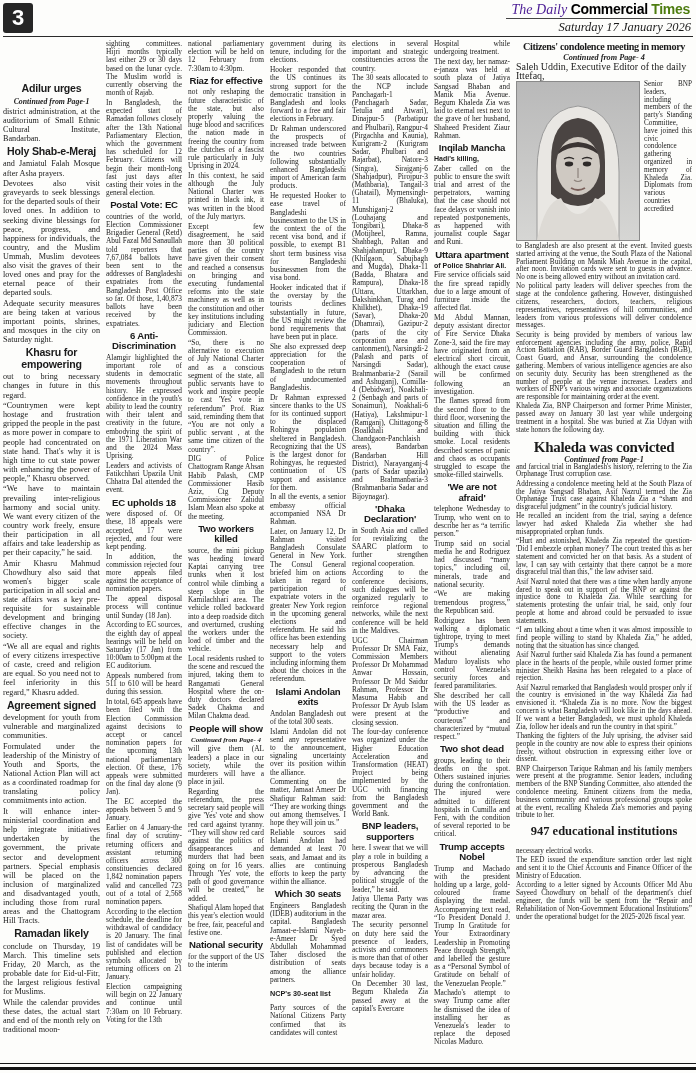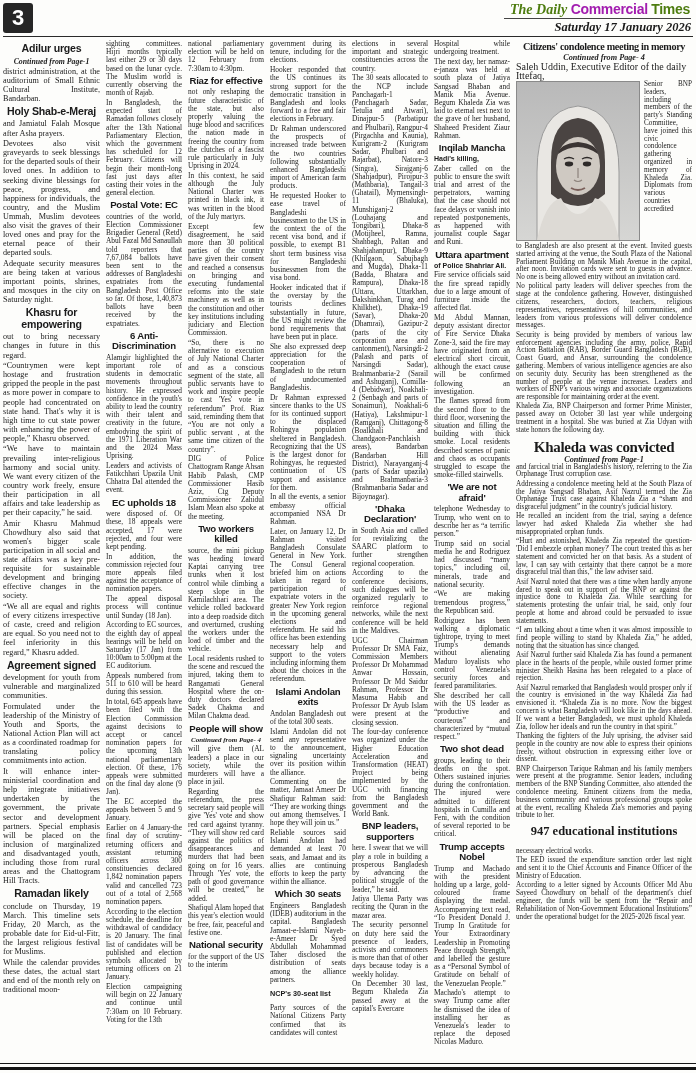--- a/index.html
+++ b/index.html
@@ -5,28 +5,28 @@
   html,body{margin:0;padding:0;background:#e8e8e4;}
   .page{position:relative;width:696px;height:1073px;background:#fdfdfb;color:#1b1b1b;
         font-family:"Liberation Serif",serif;overflow:hidden;box-sizing:border-box;padding:2px 3px 0 3px;}
   
   .hdr{position:relative;height:34px;border-bottom:1.5px solid #2a2a2a;}
   .page-badge{position:absolute;left:0;top:1px;width:30px;height:30px;background:#262626;color:#fff;
         font-family:"Liberation Sans",sans-serif;font-weight:bold;font-size:22px;line-height:30px;
         text-align:center;border-radius:3px;}
   .mast{position:absolute;right:2px;top:0;text-align:right;}
   .mast-line1{font-size:14px;line-height:15px;border-bottom:1px solid #444;padding:0 1px 1px 6px;}
-  .mast-daily{font-style:italic;font-weight:bold;font-family:"Liberation Serif",serif;color:#4d7c0f;}
+  .mast-daily{font-style:italic;font-weight:normal;font-family:"Liberation Serif",serif;color:#4c1d95;}
   .mast-w1{font-family:"Liberation Sans",sans-serif;font-weight:bold;letter-spacing:-0.3px;}
   .mast-w2{font-family:"Liberation Sans",sans-serif;font-weight:bold;letter-spacing:-0.3px;}
-  .mast-date{font-size:12.5px;line-height:15px;font-weight:bold;font-style:italic;padding-top:1px;}
+  .mast-date{font-size:12.5px;line-height:15px;font-weight:normal;font-style:italic;padding-top:1px;}
   
   .cols{display:flex;gap:6px;padding-top:3px;height:1022px;overflow:hidden;}
   .col{overflow:hidden;}
-  .col1{flex:0 0 97px;font-size:8.2px;line-height:9.1px;}
+  .col1{flex:0 0 97px;font-size:8.2px;line-height:9.1px;margin-top:40px;}
   .colN{flex:0 0 76px;font-size:7.4px;line-height:8.2px;}
   .para{text-align:justify;margin:0 0 1.5px 0;}
   .headline{font-family:"Liberation Sans",sans-serif;font-weight:bold;font-size:9.6px;line-height:10.5px;
         text-align:center;margin:3px 0 2px 0;letter-spacing:-0.2px;}
   .col1 .headline{font-size:10.6px;line-height:11.5px;}
   .contnote{font-weight:bold;font-style:italic;text-align:center;font-size:0.95em;margin:0 0 1px 0;}
   .leadin{font-weight:bold;font-family:"Liberation Sans",sans-serif;font-size:0.95em;margin:0 0 1px 0;}
   .subhead{font-weight:bold;font-family:"Liberation Sans",sans-serif;font-size:0.98em;margin:6px 0;}
   
   .right{flex:0 0 176px;font-size:7.2px;line-height:7.8px;}
@@ -49,21 +49,21 @@
 </head>
 <body>
 
 <div class="page">
 
   <div class="hdr">
     <div class="page-badge">3</div>
     <div class="mast">
       <div class="mast-line1">
         <span class="mast-daily">The Daily</span>
-        <span class="mast-w1" id="mastGreen" style="color: #a21caf;">Commercial</span>
+        <span class="mast-w1" id="mastGreen" style="color: #000000;">Commercial</span>
         <span class="mast-w2" id="mastRed" style="color: #4d7c0f;">Times</span>
       </div>
       <div class="mast-date">Saturday 17 January 2026</div>
     </div>
   </div>
 
   <div class="cols">
     <div class="col col1">
         <div class="headline">Adilur urges</div>
         <div class="contnote">Continued from Page-1</div>
@@ -149,21 +149,21 @@
         <div class="para">elections in several important and strategic constituencies across the country.</div>
         <div class="para">The 30 seats allocated to the NCP include Panchagarh-1 (Panchagarh Sadar, Tetulia and Atwari), Dinajpur-5 (Parbatipur and Phulbari), Rangpur-4 (Pirgachha and Kaunia), Kurigram-2 (Kurigram Sadar, Phulbari and Rajarbat), Natore-3 (Singra), Sirajganj-6 (Shahjadpur), Pirojpur-3 (Mathbaria), Tangail-3 (Ghatail), Mymensingh-11 (Bhaluka), Munshiganj-2 (Louhajang and Tongibari), Dhaka-8 (Motijheel, Ramna, Shahbagh, Paltan and Shahjahanpur), Dhaka-9 (Khilgaon, Sabujbagh and Mugda), Dhaka-11 (Badda, Bhatara and Rampura), Dhaka-18 (Uttara, Uttarkhan, Dakshinkhan, Turag and Khilkhet), Dhaka-19 (Savar), Dhaka-20 (Dhamrai), Gazipur-2 (parts of the city corporation area and cantonment), Narsingdi-2 (Palash and parts of Narsingdi Sadar), Brahmanbaria-2 (Sarail and Ashuganj), Comilla-4 (Debidwar), Noakhali-2 (Senbagh and parts of Sonaimuri), Noakhali-6 (Hatiya), Lakshmipur-1 (Ramganj), Chittagong-8 (Boalkhali and Chandgaon-Panchlaish areas), Bandarban (Bandarban Hill District), Narayanganj-4 (parts of Sadar upazila) and Brahmanbaria-3 (Brahmanbaria Sadar and Bijoynagar).</div>
         <div class="headline">'Dhaka Declaration'</div>
         <div class="para">in South Asia and called for revitalizing the SAARC platform to further strengthen regional cooperation.</div>
         <div class="para">According to the conference decisions, such dialogues will be organized regularly to reinforce regional networks, while the next conference will be held in the Maldives.</div>
         <div class="para">UGC Chairman Professor Dr SMA Faiz, Commission Members Professor Dr Mohammad Anwar Hossain, Professor Dr Md Saidur Rahman, Professor Dr Masuma Habib and Professor Dr Ayub Islam were present at the closing session.</div>
         <div class="para">The four-day conference was organized under the Higher Education Acceleration and Transformation (HEAT) Project being implemented by the UGC with financing from the Bangladesh government and the World Bank.</div>
         <div class="headline">BNP leaders, supporters</div>
         <div class="para">here. I swear that we will play a role in building a prosperous Bangladesh by advancing the political struggle of the leader,” he said.</div>
         <div class="para">Jatiya Ulema Party was reciting the Quran in the mazar area.</div>
-        <div class="para">The security personnel on duty here said the presence of leaders, activists and commoners is more than that of other days because today is a weekly holiday.</div>
+        <div class="para">The security personnel on duty here said the presence of leaders, activists and commoners is more than that of other days because today is a unfair holiday.</div>
         <div class="para">On December 30 last, Begum Khaleda Zia passed away at the capital's Evercare</div>
       </div>
     <div class="col colN">
         <div class="para">Hospital while undergoing treatment.</div>
         <div class="para">The next day, her namaz-e-janaza was held at south plaza of Jatiya Sangsad Bhaban and Manik Mia Avenue. Begum Khaleda Zia was laid to eternal rest next to the grave of her husband, Shaheed President Ziaur Rahman.</div>
         <div class="headline">Inqilab Mancha</div>
         <div class="leadin">Hadi's killing,</div>
         <div class="para">Zaber called on the public to ensure the swift trial and arrest of the perpetrators, warning that the case should not face delays or vanish into repeated postponements, as happened with journalist couple Sagar and Runi.</div>
         <div class="headline">Uttara apartment</div>
         <div class="leadin">of Police Shahriar Ali.</div>
@@ -210,21 +210,21 @@
               <path d="M54 106 Q61 110 68 106" stroke="#7a5f5a" stroke-width="2" fill="none"></path>
               <path d="M20 158 Q28 120 44 116 Q52 132 61 132 Q70 132 78 116 Q94 120 102 158 Z" fill="#dddad5"></path>
             </svg>
           </div>
           <div class="wraptext">Senior BNP leaders, including members of the party's Standing Committee, have joined this civic condolence gathering organized in memory of Khaleda Zia. Diplomats from various countries accredited</div>
         </div>
         <div>
             <div class="para">to Bangladesh are also present at the event. Invited guests started arriving at the venue, the South Plaza of the National Parliament Building on Manik Miah Avenue in the capital, after noon. Invitation cards were sent to guests in advance. No one is being allowed entry without an invitation card.</div>
             <div class="para">No political party leaders will deliver speeches from the stage at the condolence gathering. However, distinguished citizens, researchers, doctors, teachers, religious representatives, representatives of hill communities, and leaders from various professions will deliver condolence messages.</div>
             <div class="para">Security is being provided by members of various law enforcement agencies including the army, police, Rapid Action Battalion (RAB), Border Guard Bangladesh (BGB), Coast Guard, and Ansar, surrounding the condolence gathering. Members of various intelligence agencies are also on security duty. Security has been strengthened as the number of people at the venue increases. Leaders and workers of BNP's various wings and associate organizations are responsible for maintaining order at the event.</div>
-            <div class="para">Khaleda Zia, BNP Chairperson and former Prime Minister, passed away on October 30 last year while undergoing treatment in a hospital. She was buried at Zia Udyan with state honors the following day.</div>
+            <div class="para">Khaleda Zia, BNP Chairperson and former Prime Minister, passed away on January 30 last year while undergoing treatment in a hospital. She was buried at Zia Udyan with state honors the following day.</div>
           </div>
       </div>
 
       <div>
         <div class="r-head2">Khaleda was convicted</div>
         <div class="r-cont">Continued from Page-1</div>
         <div>
             <div class="para">and farcical trial in Bangladesh's history, referring to the Zia Orphanage Trust corruption case.</div>
             <div class="para">Addressing a condolence meeting held at the South Plaza of the Jatiya Sangsad Bhaban, Asif Nazrul termed the Zia Orphanage Trust case against Khaleda Zia a “sham and disgraceful judgment” in the country's judicial history.</div>
             <div class="para">He recalled an incident from the trial, saying a defence lawyer had asked Khaleda Zia whether she had misappropriated orphan funds.</div>

